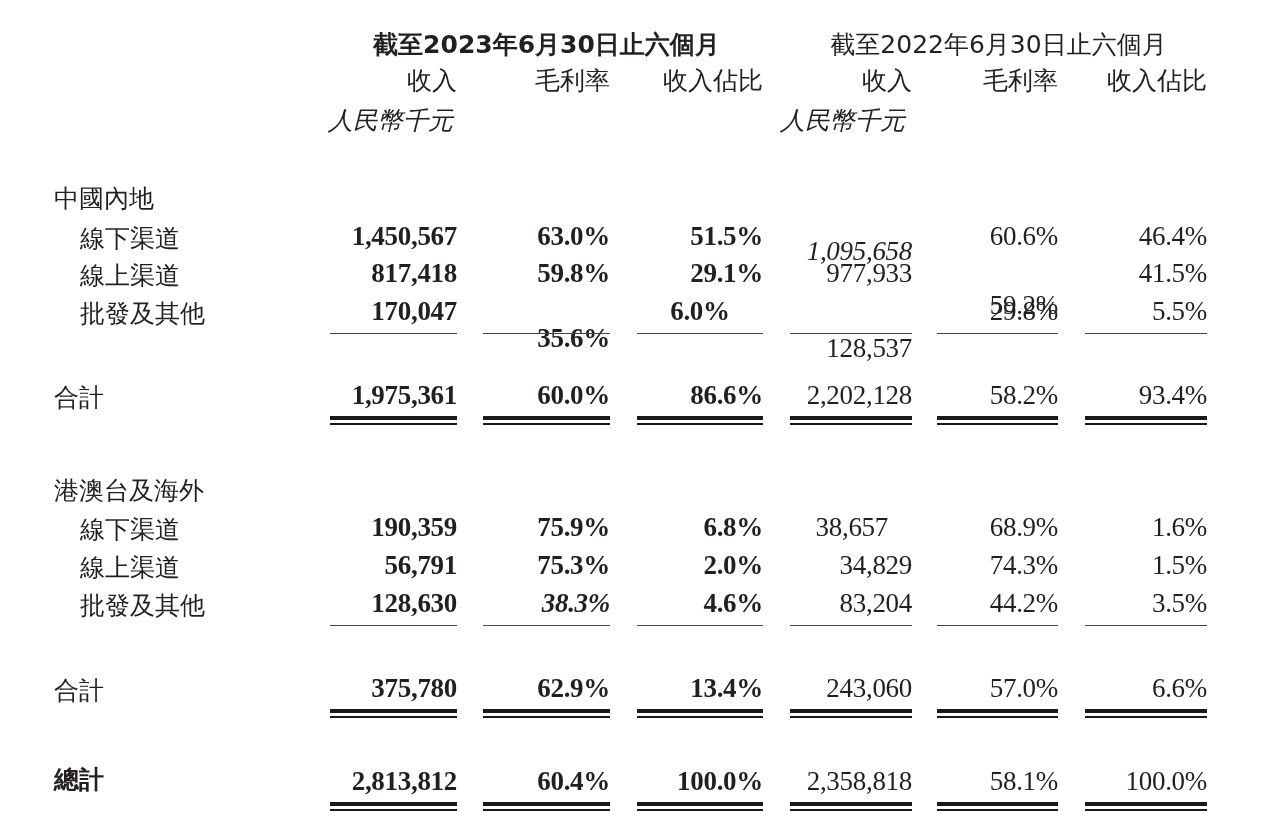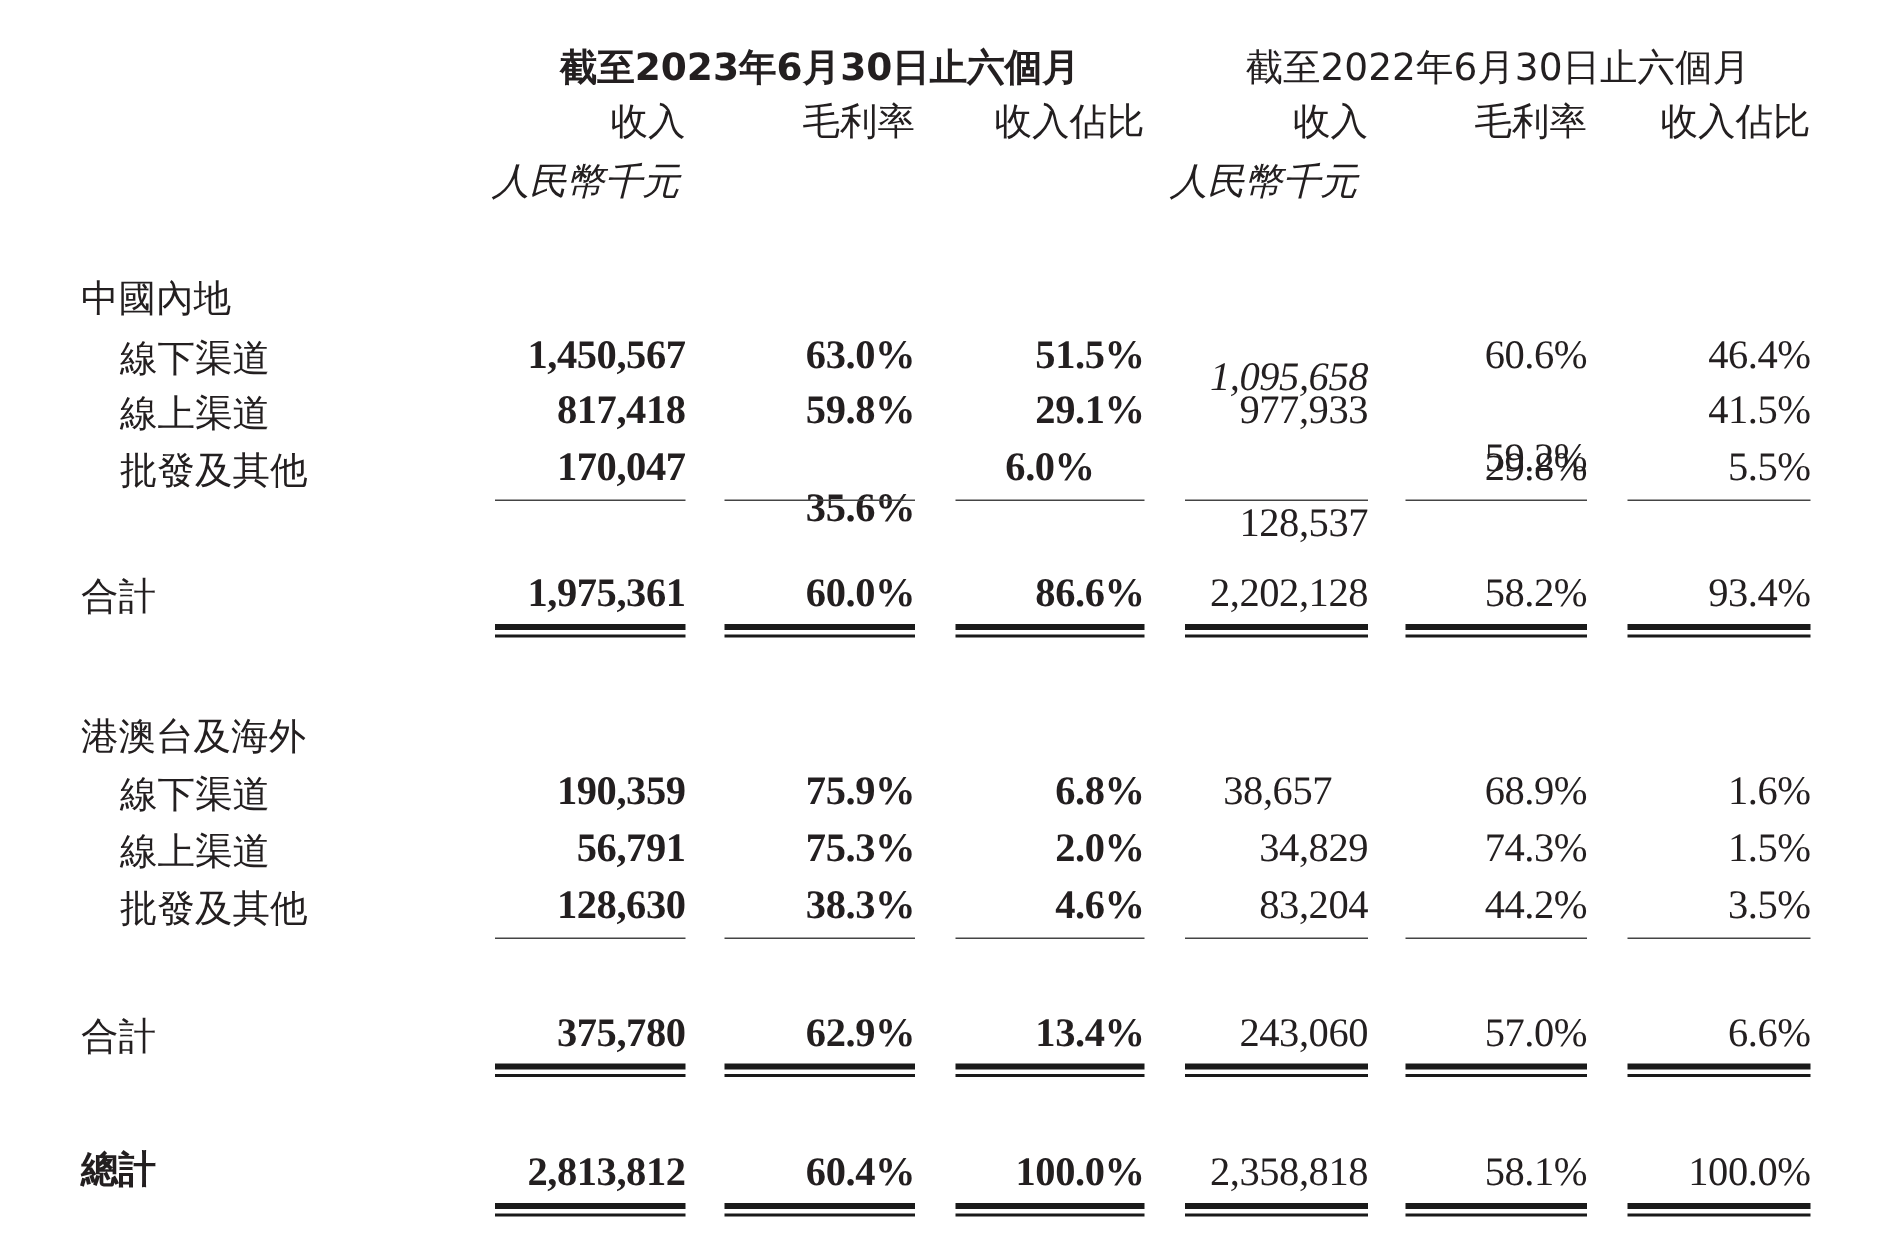--- a/index.html
+++ b/index.html
@@ -119,21 +119,21 @@
 <div class="abs label cjk indent" style="top:551px;">線上渠道</div>
 <div class="abs num bold" style="top:550px;left:300px;width:157px;">56,791</div>
 <div class="abs num bold" style="top:550px;left:483px;width:127px;">75.3%</div>
 <div class="abs num bold" style="top:550px;left:637px;width:126px;">2.0%</div>
 <div class="abs num" style="top:550px;left:770px;width:142px;">34,829</div>
 <div class="abs num" style="top:550px;left:937px;width:121px;">74.3%</div>
 <div class="abs num" style="top:550px;left:1085px;width:122px;">1.5%</div>
 
 <div class="abs label cjk indent" style="top:589px;">批發及其他</div>
 <div class="abs num bold" style="top:588px;left:300px;width:157px;">128,630</div>
-<div class="abs num bold" style="top:588px;left:483px;width:127px;">38.3%</div>
+<div class="abs num bold" style="top:588px;left:483px;width:127px;font-style:italic;">38.3%</div>
 <div class="abs num bold" style="top:588px;left:637px;width:126px;">4.6%</div>
 <div class="abs num" style="top:588px;left:770px;width:142px;">83,204</div>
 <div class="abs num" style="top:588px;left:937px;width:121px;">44.2%</div>
 <div class="abs num" style="top:588px;left:1085px;width:122px;">3.5%</div>
 
 <div class="line" style="top:625px;left:330px;width:127px;"></div>
 <div class="line" style="top:625px;left:483px;width:127px;"></div>
 <div class="line" style="top:625px;left:637px;width:126px;"></div>
 <div class="line" style="top:625px;left:790px;width:122px;"></div>
 <div class="line" style="top:625px;left:937px;width:121px;"></div>

